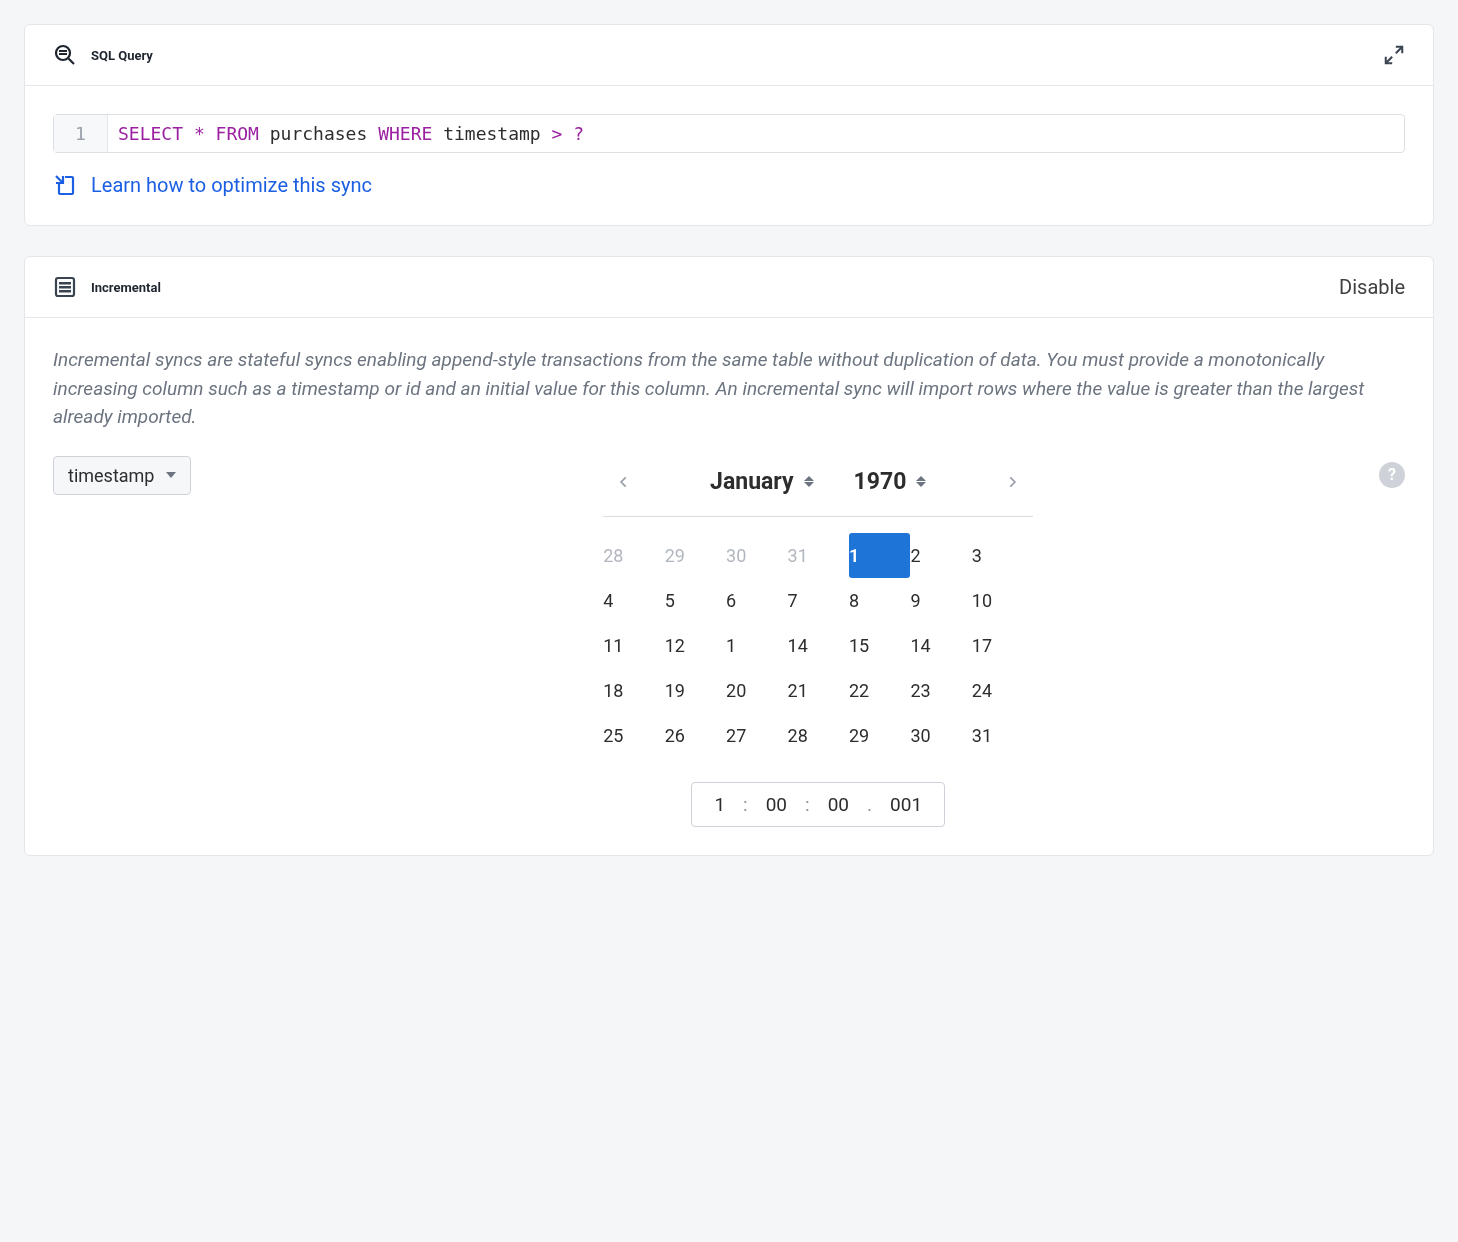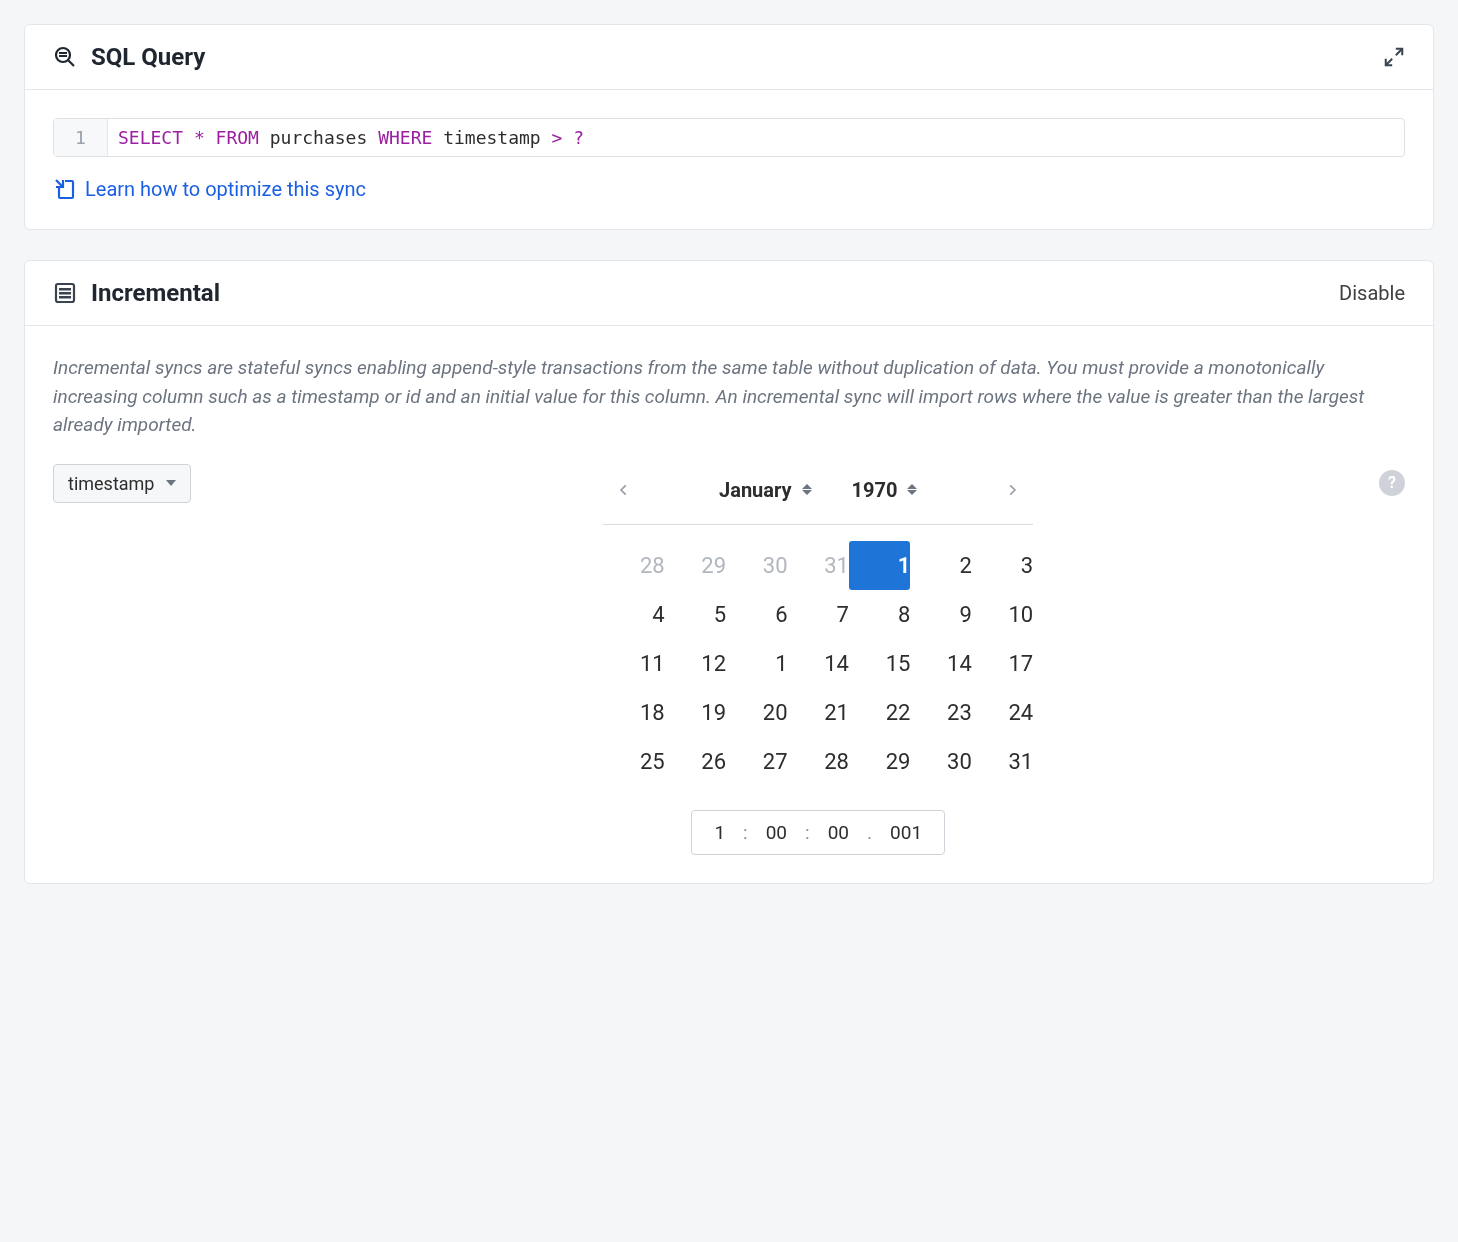--- a/index.html
+++ b/index.html
@@ -22,21 +22,21 @@
       justify-content: space-between;
       padding: 18px 28px;
       border-bottom: 1px solid #e3e6ea;
     }
     .panel-header-left {
       display: flex;
       align-items: center;
       gap: 14px;
     }
     .panel-title {
-      font-size: 24px;
+      font-size: 13px;
       font-weight: 700;
       color: #1f2630;
     }
     .panel-body {
       padding: 28px;
     }
     .icon { display: inline-flex; align-items: center; justify-content: center; }
 
     
     .code-editor {
@@ -61,21 +61,21 @@
       padding: 8px 10px;
       white-space: pre;
     }
     .kw { color: #9b1fa1; }
     .sym { color: #9b1fa1; }
     .plain { color: #2d2d2d; }
 
     .optimize-row {
       display: flex;
       align-items: flex-end;
-      gap: 8px;
+      gap: 14px;
     }
     .optimize-link {
       color: #1b5fe3;
       font-size: 20px;
       text-decoration: none;
     }
 
     .description {
       color: #6c7480;
       font-size: 19px;
@@ -139,40 +139,40 @@
       padding: 10px 6px 18px 6px;
       border-bottom: 1px solid #d9dde2;
     }
     .dp-nav {
       color: #9aa1ab;
       font-size: 20px;
       cursor: pointer;
       padding: 4px 8px;
     }
     .dp-mid { display:flex; align-items:center; gap: 40px; }
-    .dp-selector { display: inline-flex; align-items:center; gap: 10px; font-weight:700; font-size:20px; cursor:pointer; }
+    .dp-selector { display: inline-flex; align-items:center; gap: 10px; font-weight:700; font-size:23px; cursor:pointer; }
     .sort-icon { display:flex; flex-direction:column; gap:1px; }
     .sort-icon .tri-up { width:0;height:0;border-left:5px solid transparent;border-right:5px solid transparent;border-bottom:5px solid #6c7480;}
     .sort-icon .tri-down { width:0;height:0;border-left:5px solid transparent;border-right:5px solid transparent;border-top:5px solid #6c7480;}
 
     .dp-grid {
       display: grid;
       grid-template-columns: repeat(7, 1fr);
       margin-top: 16px;
     }
     .dp-dow {
       font-weight: 700;
       text-align: center;
       padding: 10px 0;
       font-size: 18px;
     }
     .dp-day {
-      text-align: right;
+      text-align: left;
       padding: 12px 0;
-      font-size: 22px;
+      font-size: 18px;
       cursor: pointer;
       border-radius: 3px;
     }
     .dp-day.other { color: #b2b7bf; }
     .dp-day.selected { background: #1f74d8; color: #fff; font-weight: 600; }
 
     .time-row {
       margin: 24px auto 0 auto;
       border: 1px solid #cfd3d9;
       border-radius: 4px;

